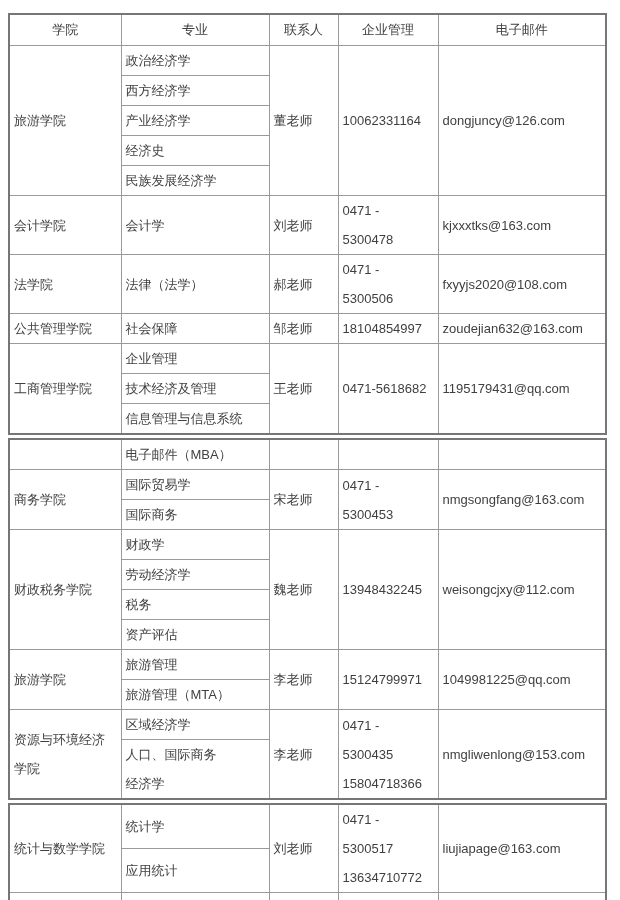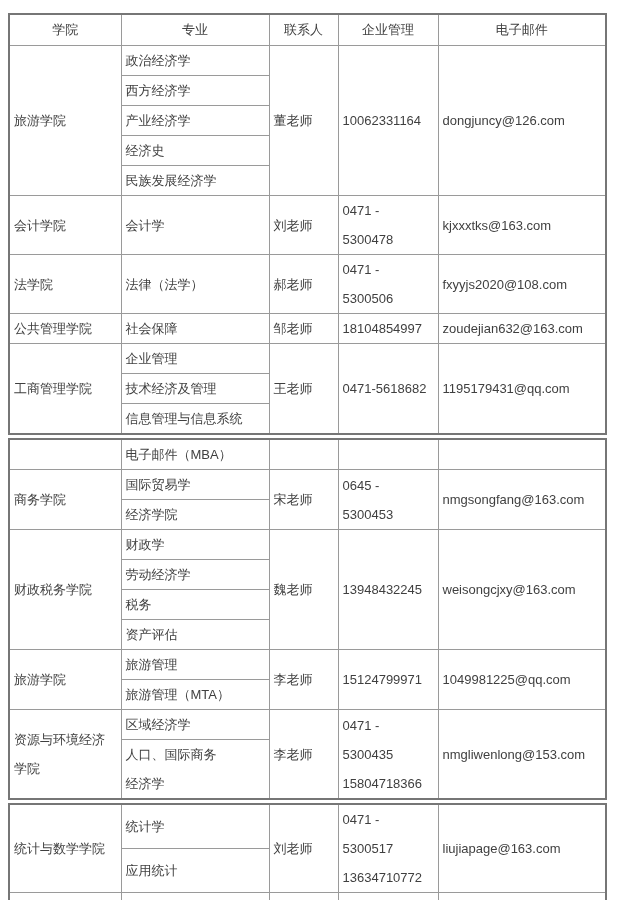--- a/index.html
+++ b/index.html
@@ -138,32 +138,32 @@
           <td></td>
           <td>电子邮件（MBA）</td>
           <td></td>
           <td></td>
           <td></td>
         </tr>
         <tr class="data-row">
           <td rowspan="2">商务学院</td>
           <td>国际贸易学</td>
           <td rowspan="2">宋老师</td>
-          <td rowspan="2">0645 - 5300453</td>
+          <td rowspan="2">0471 - 5300453</td>
           <td rowspan="2">nmgsongfang@163.com</td>
         </tr>
         <tr class="data-row">
-          <td>经济学院</td>
+          <td>国际商务</td>
         </tr>
         <tr class="data-row">
           <td rowspan="4">财政税务学院</td>
           <td>财政学</td>
           <td rowspan="4">魏老师</td>
           <td rowspan="4">13948432245</td>
-          <td rowspan="4">weisongcjxy@163.com</td>
+          <td rowspan="4">weisongcjxy@112.com</td>
         </tr>
         <tr class="data-row">
           <td>劳动经济学</td>
         </tr>
         <tr class="data-row">
           <td>税务</td>
         </tr>
         <tr class="data-row">
           <td>资产评估</td>
         </tr>

